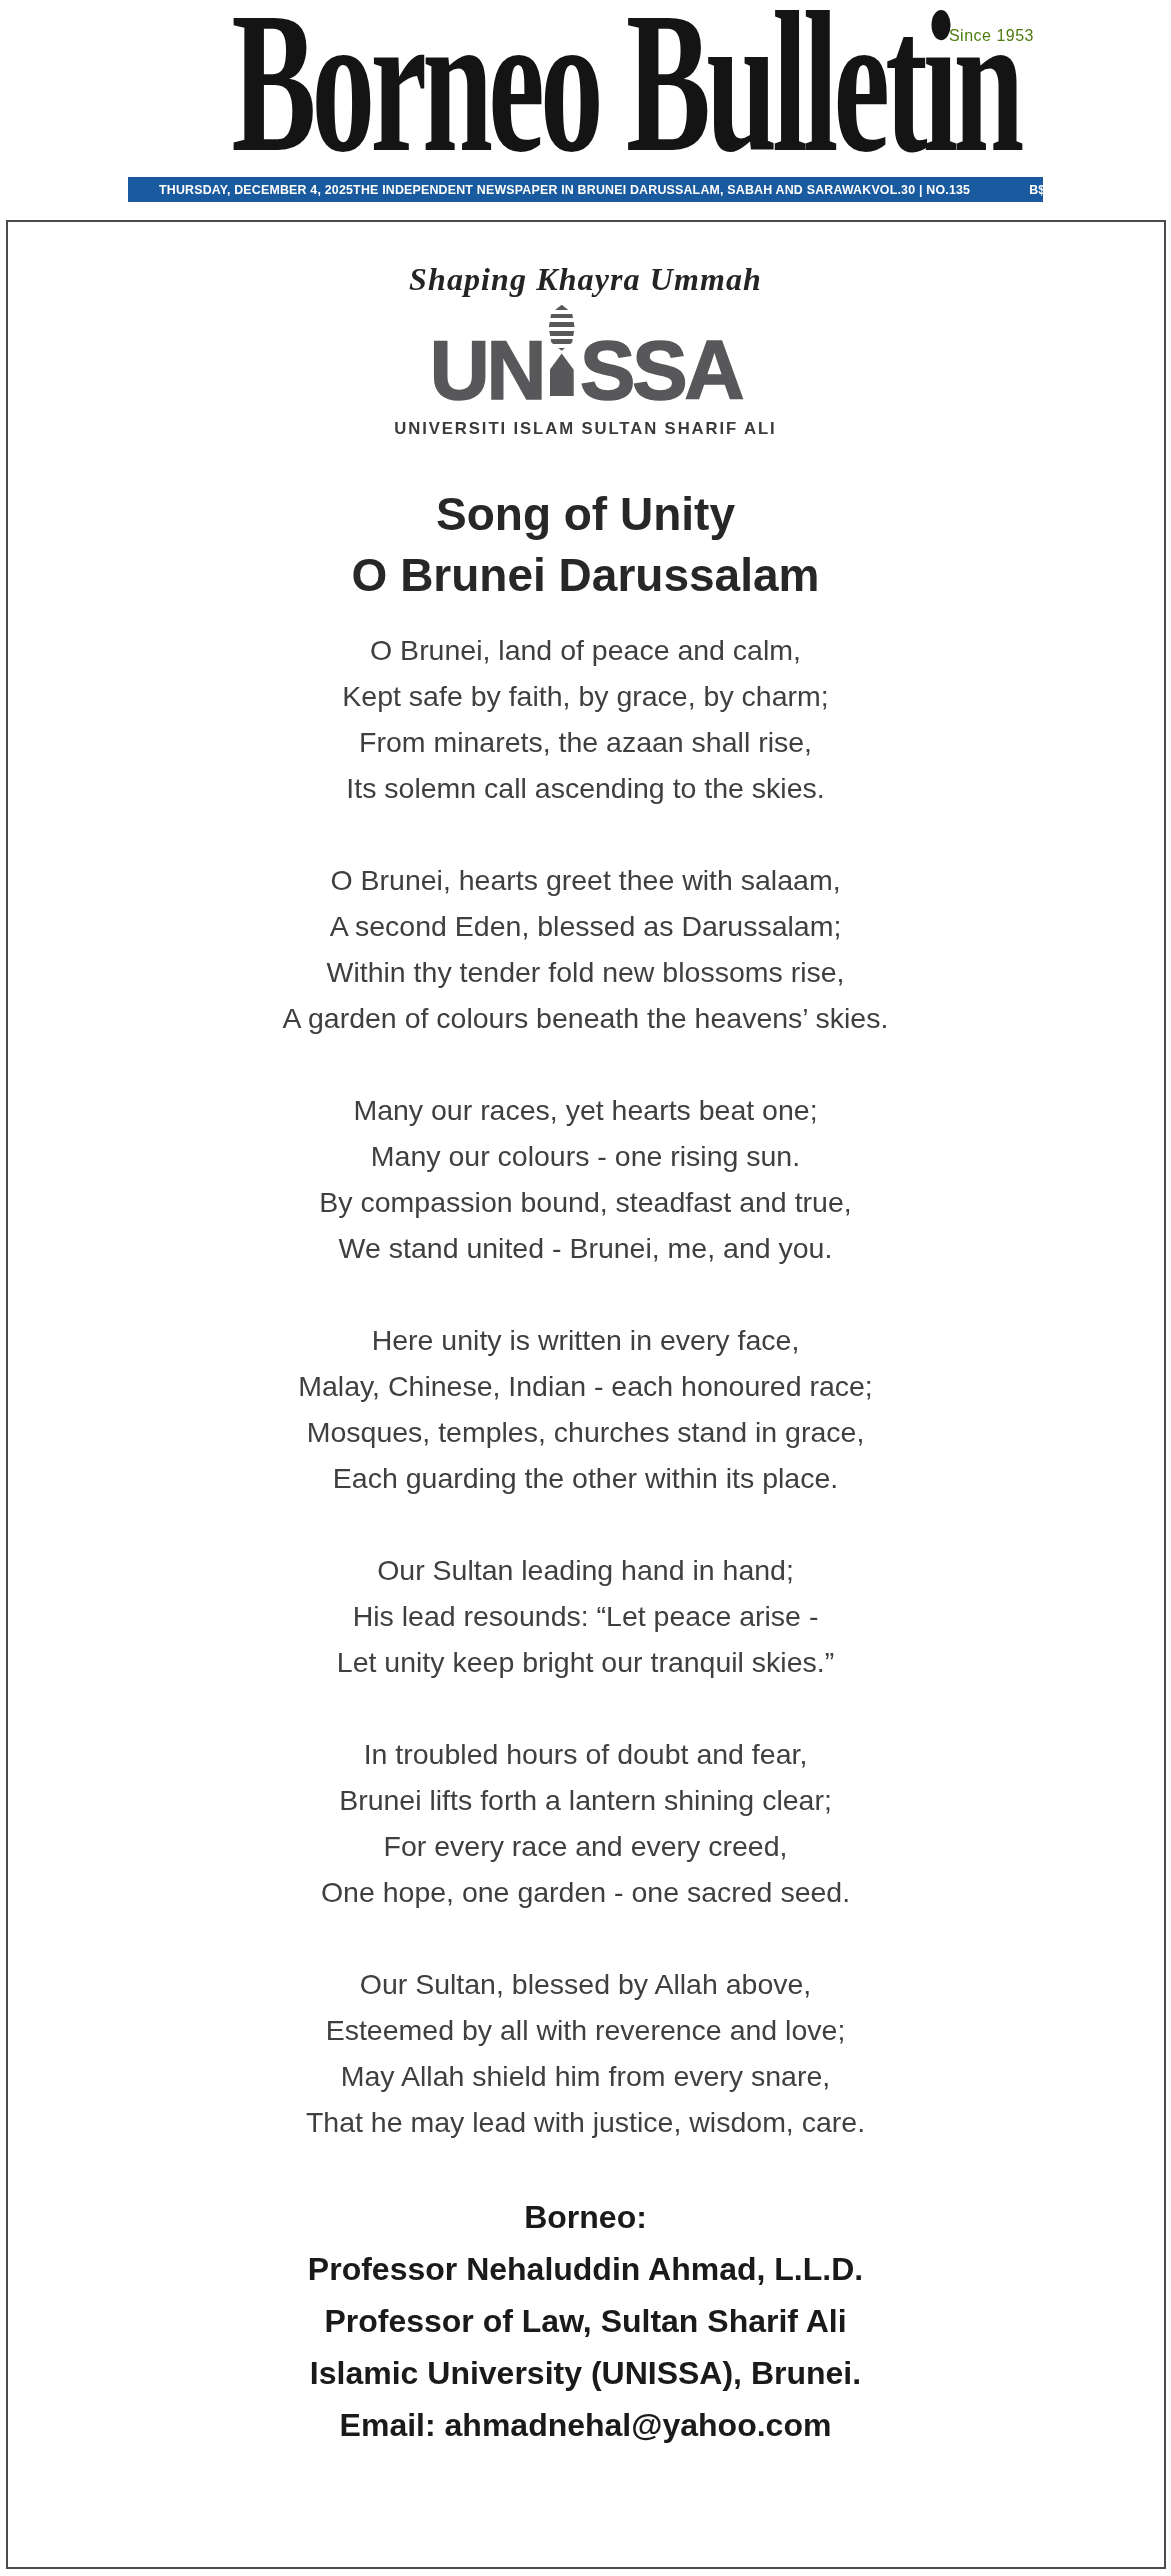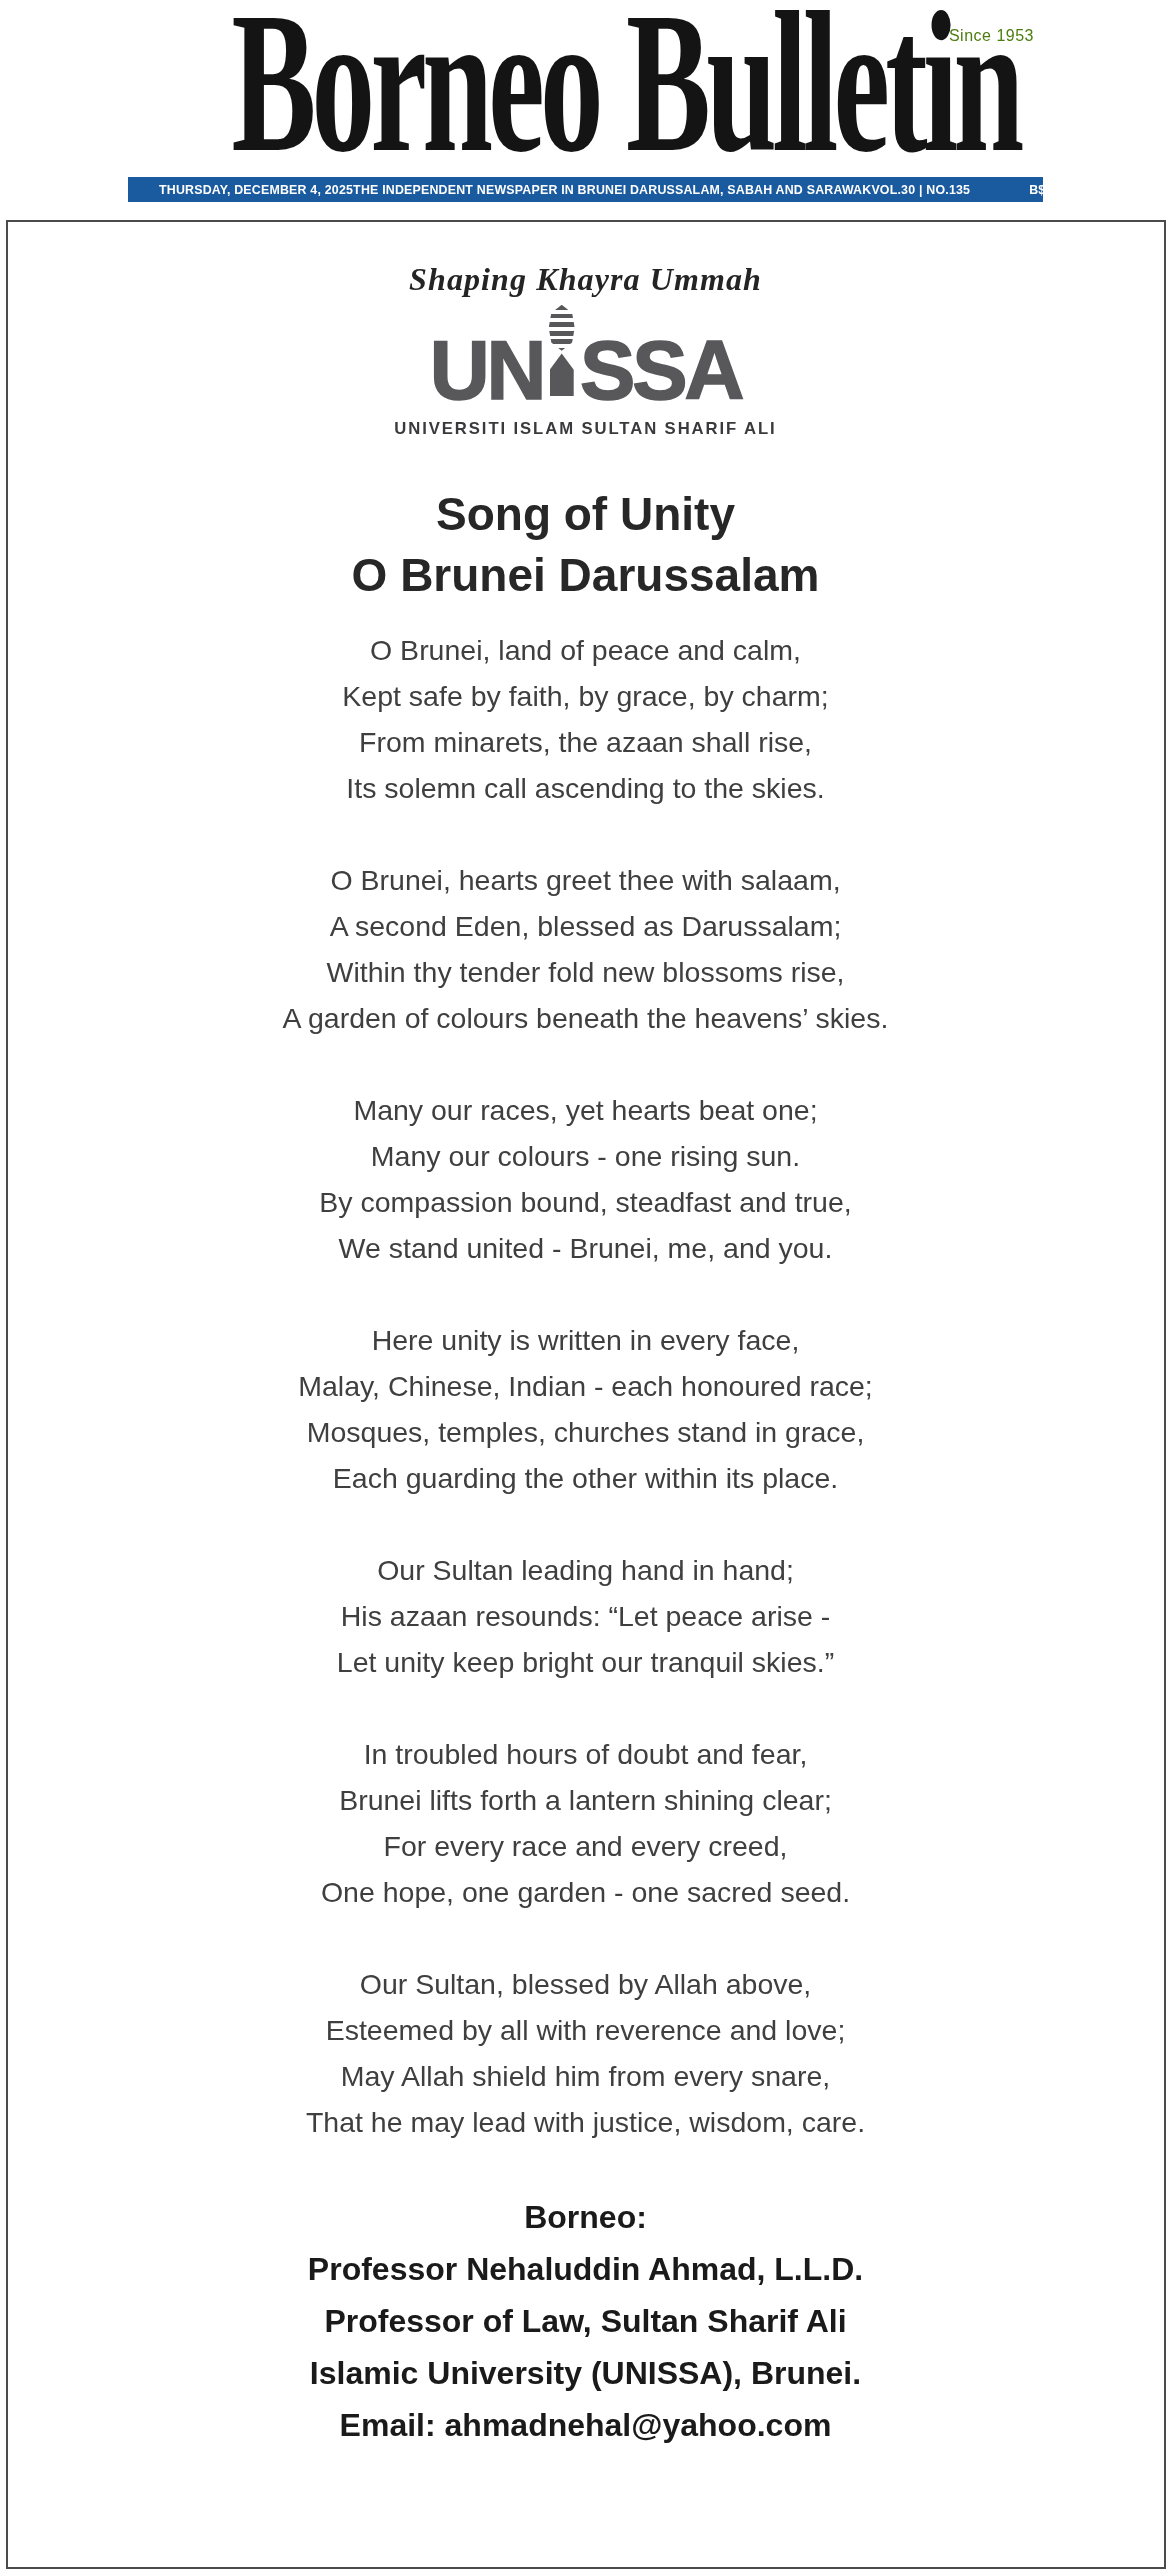--- a/index.html
+++ b/index.html
@@ -132,21 +132,21 @@
           <div class="poem-line">We stand united - Brunei, me, and you.</div>
         </div>
         <div class="stanza">
           <div class="poem-line">Here unity is written in every face,</div>
           <div class="poem-line">Malay, Chinese, Indian - each honoured race;</div>
           <div class="poem-line">Mosques, temples, churches stand in grace,</div>
           <div class="poem-line">Each guarding the other within its place.</div>
         </div>
         <div class="stanza">
           <div class="poem-line">Our Sultan leading hand in hand;</div>
-          <div class="poem-line">His azaan resounds: “Let peace arise -</div>
+          <div class="poem-line">His lead resounds: “Let peace arise -</div>
           <div class="poem-line">Let unity keep bright our tranquil skies.”</div>
         </div>
         <div class="stanza">
           <div class="poem-line">In troubled hours of doubt and fear,</div>
           <div class="poem-line">Brunei lifts forth a lantern shining clear;</div>
           <div class="poem-line">For every race and every creed,</div>
           <div class="poem-line">One hope, one garden - one sacred seed.</div>
         </div>
         <div class="stanza">
           <div class="poem-line">Our Sultan, blessed by Allah above,</div>

